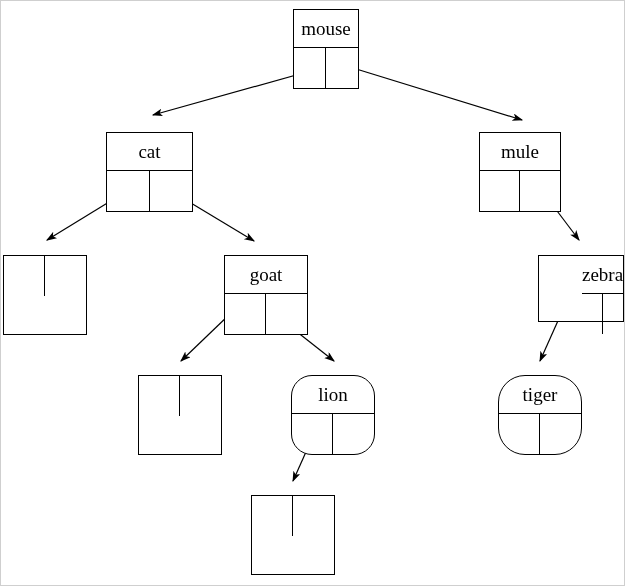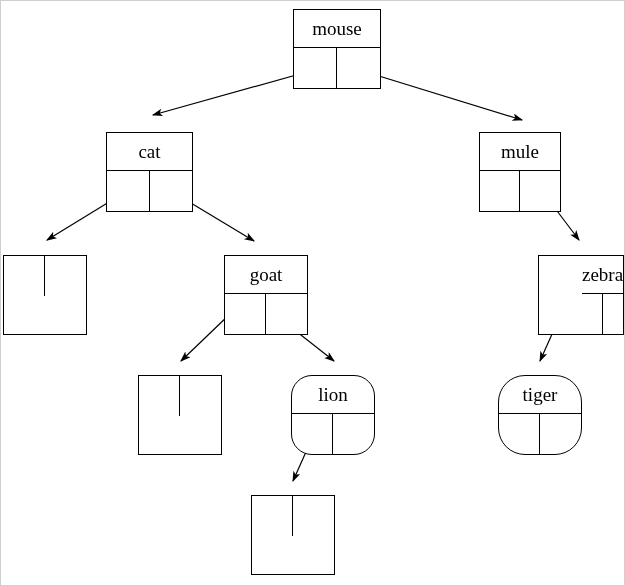--- a/index.html
+++ b/index.html
@@ -74,21 +74,21 @@
         <line x1="170" y1="190" x2="253" y2="240" stroke="#000000" stroke-width="1.2" marker-end="url(#arrowhead)"></line>
         <line x1="541" y1="190" x2="578" y2="239" stroke="#000000" stroke-width="1.2" marker-end="url(#arrowhead)"></line>
         <line x1="230" y1="312" x2="180" y2="360" stroke="#000000" stroke-width="1.2" marker-end="url(#arrowhead)"></line>
         <line x1="272" y1="312" x2="333" y2="360" stroke="#000000" stroke-width="1.2" marker-end="url(#arrowhead)"></line>
         <line x1="560" y1="313" x2="539" y2="360" stroke="#000000" stroke-width="1.2" marker-end="url(#arrowhead)"></line>
         <line x1="313" y1="433" x2="292" y2="480" stroke="#000000" stroke-width="1.2" marker-end="url(#arrowhead)"></line>
       </g>
   </svg>
 
   <div id="nodes-group">
-      <div class="tree-node" style="left: 292px; top: 8px; width: 88px; height: 80px;">
+      <div class="tree-node" style="left: 292px; top: 8px; width: 66px; height: 80px;">
         <div class="node-label" style="height: 38px;">mouse</div>
         <div class="node-pointers" style="height: 40px;">
           <div class="ptr-cell left-cell"></div>
           <div class="ptr-cell right-cell"></div>
         </div>
       </div>
       <div class="tree-node" style="left: 105px; top: 131px; width: 87px; height: 80px;">
         <div class="node-label" style="height: 38px;">cat</div>
         <div class="node-pointers" style="height: 40px;">
           <div class="ptr-cell left-cell"></div>
@@ -108,21 +108,21 @@
           <div class="ptr-cell right-cell"></div>
         </div>
       </div>
       <div class="tree-node" style="left: 223px; top: 254px; width: 84px; height: 80px;">
         <div class="node-label" style="height: 38px;">goat</div>
         <div class="node-pointers" style="height: 40px;">
           <div class="ptr-cell left-cell"></div>
           <div class="ptr-cell right-cell"></div>
         </div>
       </div>
-      <div class="tree-node" style="left: 537px; top: 254px; width: 86px; height: 80px; padding-left: 43px;">
+      <div class="tree-node" style="left: 537px; top: 254px; width: 86px; height: 67px; padding-left: 43px;">
         <div class="node-label" style="height: 38px;">zebra</div>
         <div class="node-pointers" style="height: 40px;">
           <div class="ptr-cell left-cell"></div>
           <div class="ptr-cell right-cell"></div>
         </div>
       </div>
       <div class="tree-node" style="left: 137px; top: 374px; width: 84px; height: 80px;">
         <div class="node-pointers" style="height: 40px;">
           <div class="ptr-cell left-cell"></div>
           <div class="ptr-cell right-cell"></div>

